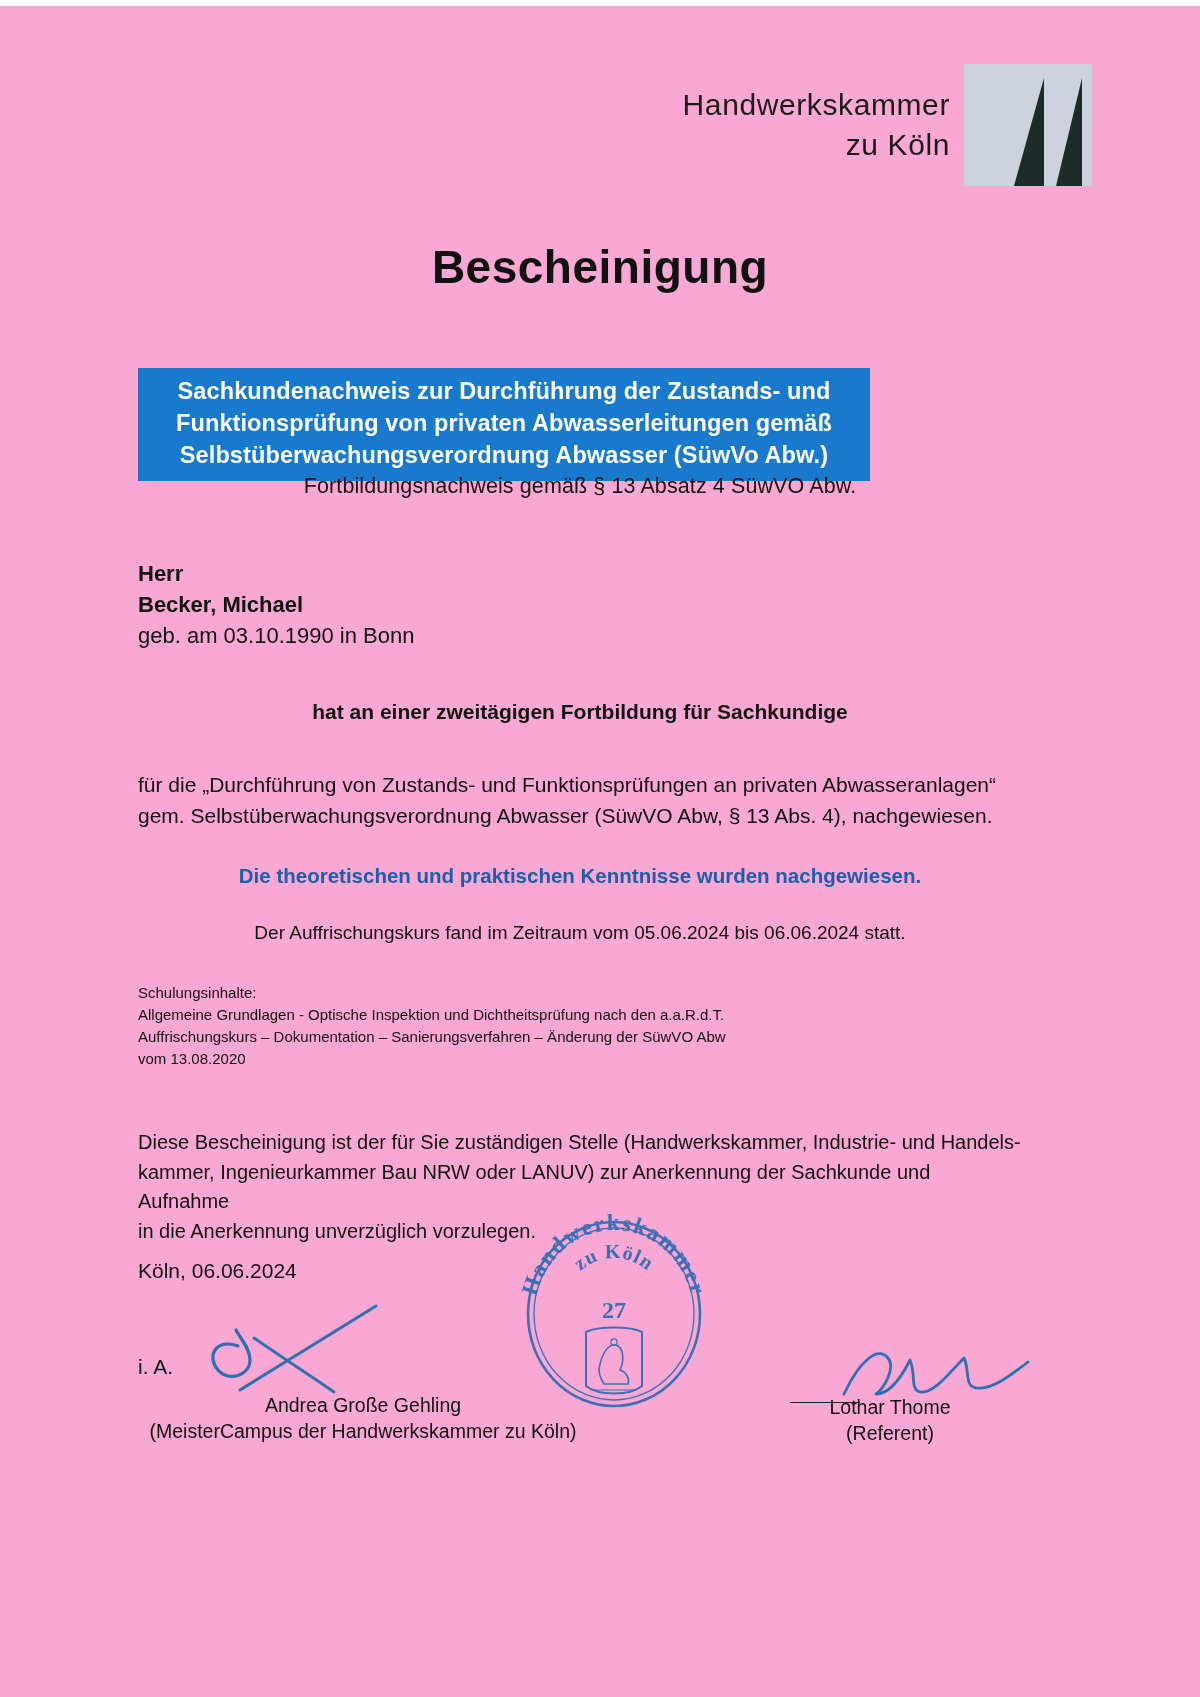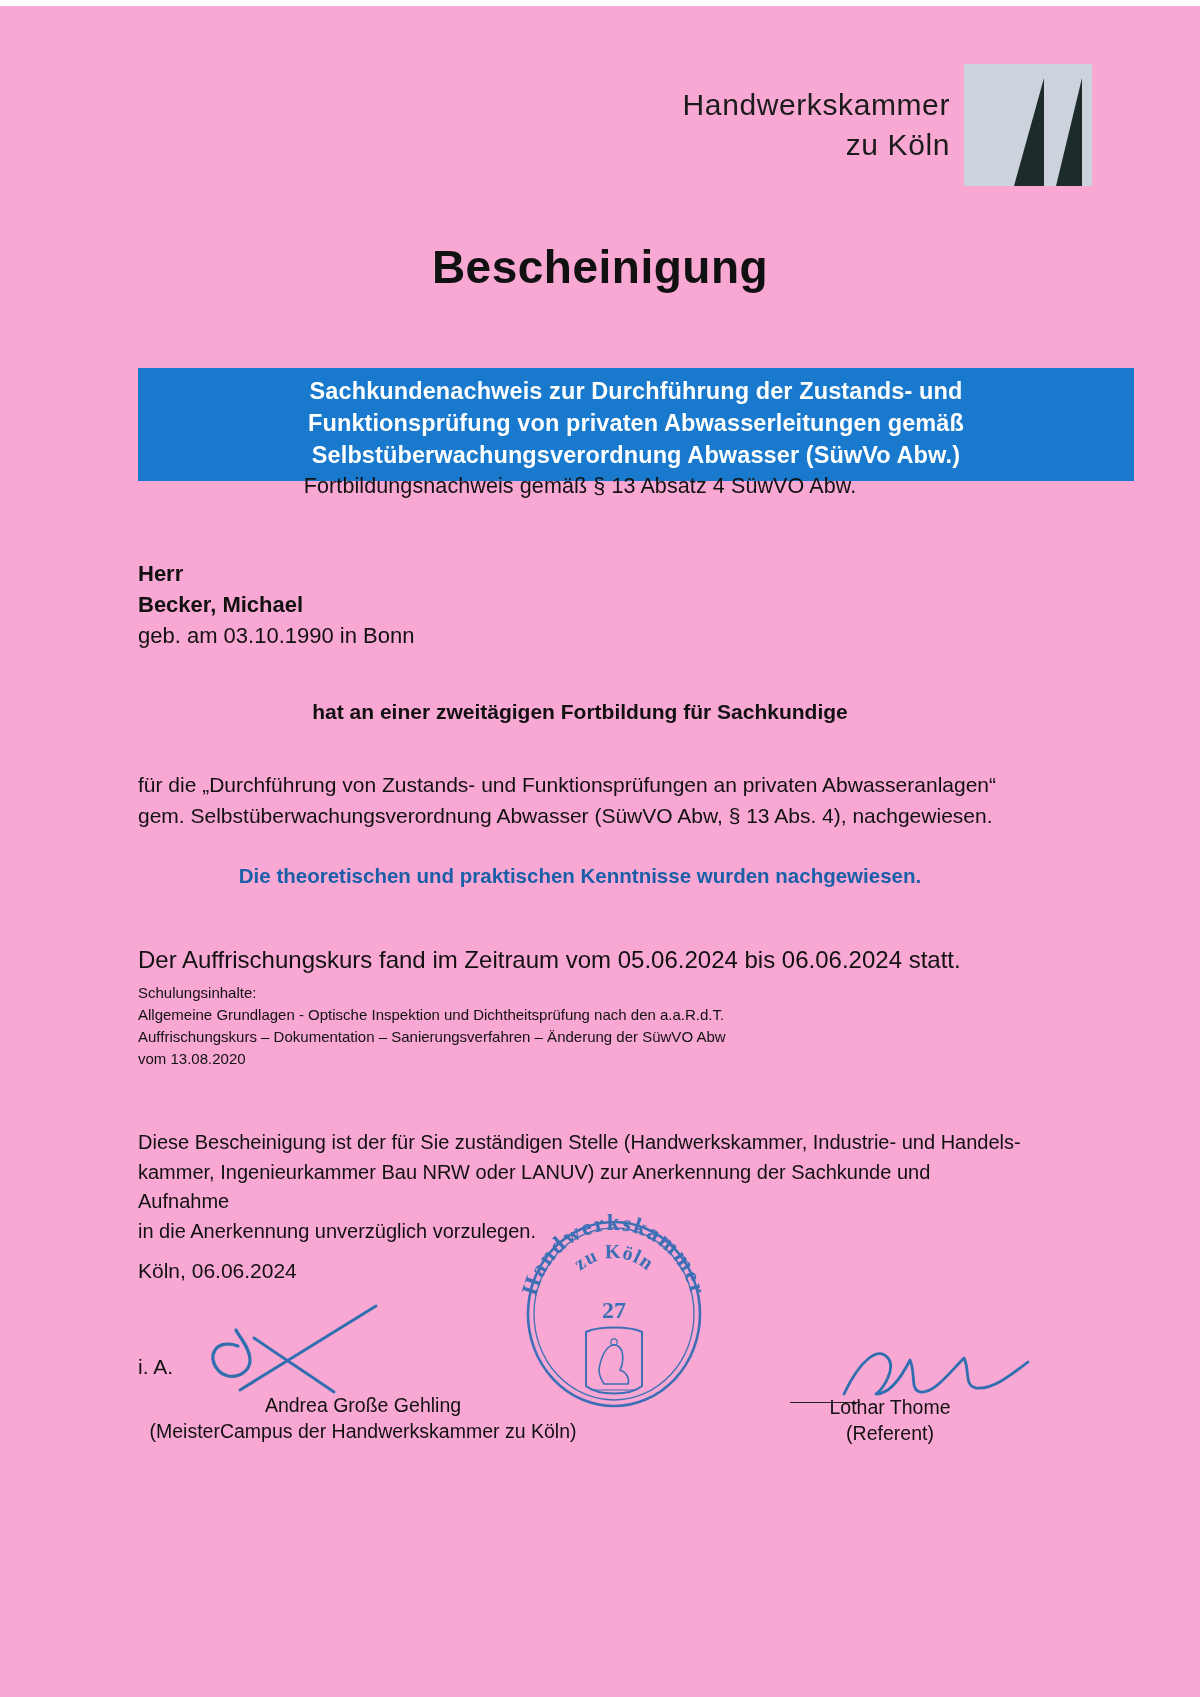--- a/index.html
+++ b/index.html
@@ -75,21 +75,21 @@
     font-weight: bold;
     letter-spacing: 0.5px;
     color: #111;
   }
 
   
   .banner {
     position: absolute;
     top: 362px;
     left: 138px;
-    width: 996px;
+    width: 732px;
     background: #1879cd;
     color: #ffffff;
     padding: 7px 0 9px 0;
     text-align: center;
     font-size: 23.5px;
     font-weight: bold;
     line-height: 1.37;
     letter-spacing: 0.1px;
   }
   .banner span { display: block; }
@@ -133,22 +133,23 @@
 
   .knowledge {
     top: 858px;
     font-size: 20.5px;
     font-weight: bold;
     text-align: center;
     color: #1a5fa8;
   }
 
   .period {
-    top: 940px;
-    font-size: 24px;
+    top: 916px;
+    font-size: 19px;
+    text-align: center;
   }
 
   .training {
     top: 976px;
     font-size: 15px;
     line-height: 1.46;
   }
   .training span { display: block; }
 
   .submission {

